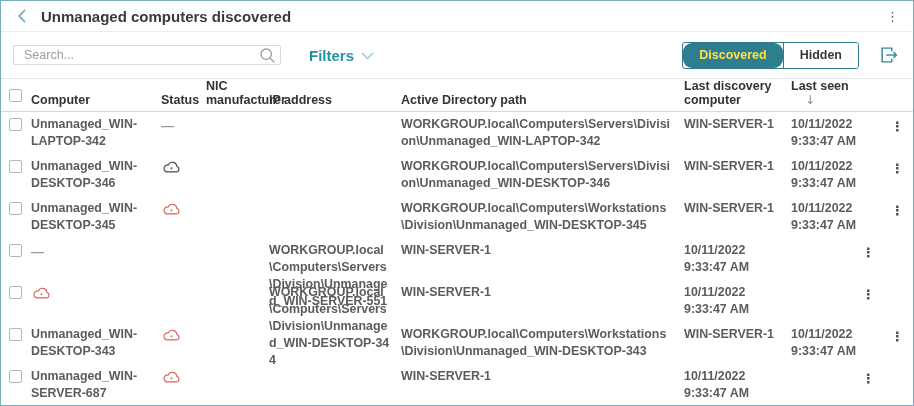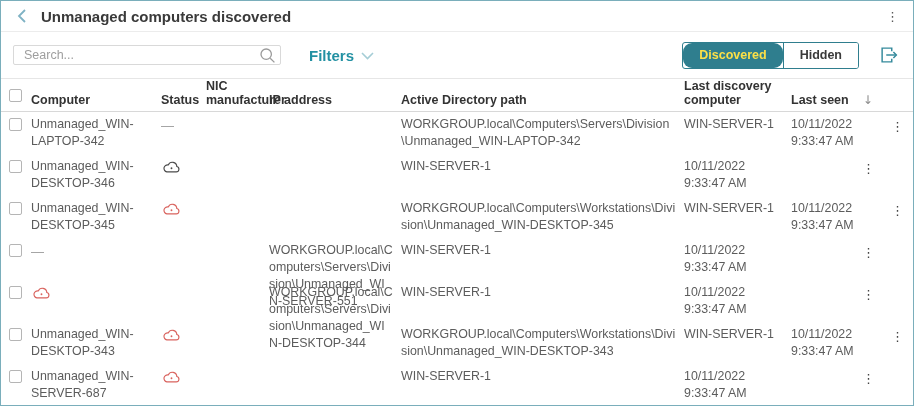--- a/index.html
+++ b/index.html
@@ -64,31 +64,31 @@
     display:grid;
     grid-template-columns:30px 130px 45px 63px 132px 283px 107px 95px 29px;
   }
   .thead {
     height:33px;
     border-bottom:1px solid #d8d8d8;
     align-items:end;
     padding-bottom:5px;
   }
   .th { font-size:12.5px; font-weight:700; color:#333; line-height:14px; padding-right:8px; }
-  .th.lastseen { display:flex; align-items:flex-start; }
+  .th.lastseen { display:flex; align-items:flex-start;flex-direction:column; }
   .sort-icon { color:#8a8a8a; font-weight:400; font-size:12px; margin-left:14px;
                font-family:"DejaVu Sans",sans-serif; }
   .checkbox {
     width:13px; height:13px;
     border:1px solid #b5b5b5; border-radius:2px;
     background:#fff; display:inline-block; cursor:pointer;
   }
   .cb-cell { padding-left:8px; }
   .thead .cb-cell { padding-bottom:1px; }
-  .row { height:42px; align-items:start; }
+  .row { height:42px; align-items:start;font-weight:bold; }
   .row .cb-cell { padding-top:5px; }
   .cell {
     font-size:12.4px; color:#5c5c5c; line-height:17px;
     padding-top:4px; padding-right:8px;
   }
   .cell.computer { overflow-wrap:break-word; }
   .cell.adpath { word-break:break-all; }
   .cell.status { padding-top:5px; }
   .status .dash { color:#9a9a9a; font-size:13px; letter-spacing:-1px; display:none; }
   .status .cloud { display:none; }
@@ -185,20 +185,21 @@
     <div class="cell computer">Unmanaged_WIN-DESKTOP-346</div>
     <div class="cell status status-cloud-dark">
 
       <svg class="cloud" width="20" height="15" viewBox="0 0 24 17">
         <path d="M7 15 h11.3 a3.3 3.3 0 0 0 .7-6.5 A5.4 5.4 0 0 0 8.7 6.6 A4 4 0 0 0 7 15 Z" fill="none" stroke="currentColor" stroke-width="1.4"></path>
         <circle cx="12.6" cy="10.6" r="1.1" fill="currentColor"></circle>
       </svg>
     </div>
     <div class="cell"></div>
     <div class="cell"></div>
+    <div class="cell adpath">WORKGROUP.local\Computers\Servers\Division\Unmanaged_WIN-DESKTOP-346</div>
     <div class="cell">WIN-SERVER-1</div>
     <div class="cell">
       <div>10/11/2022</div>
       <div>9:33:47 AM</div>
     </div>
     <div class="row-kebab-cell">
       <span class="kebab">⋮</span>
     </div>
   </div>
 

